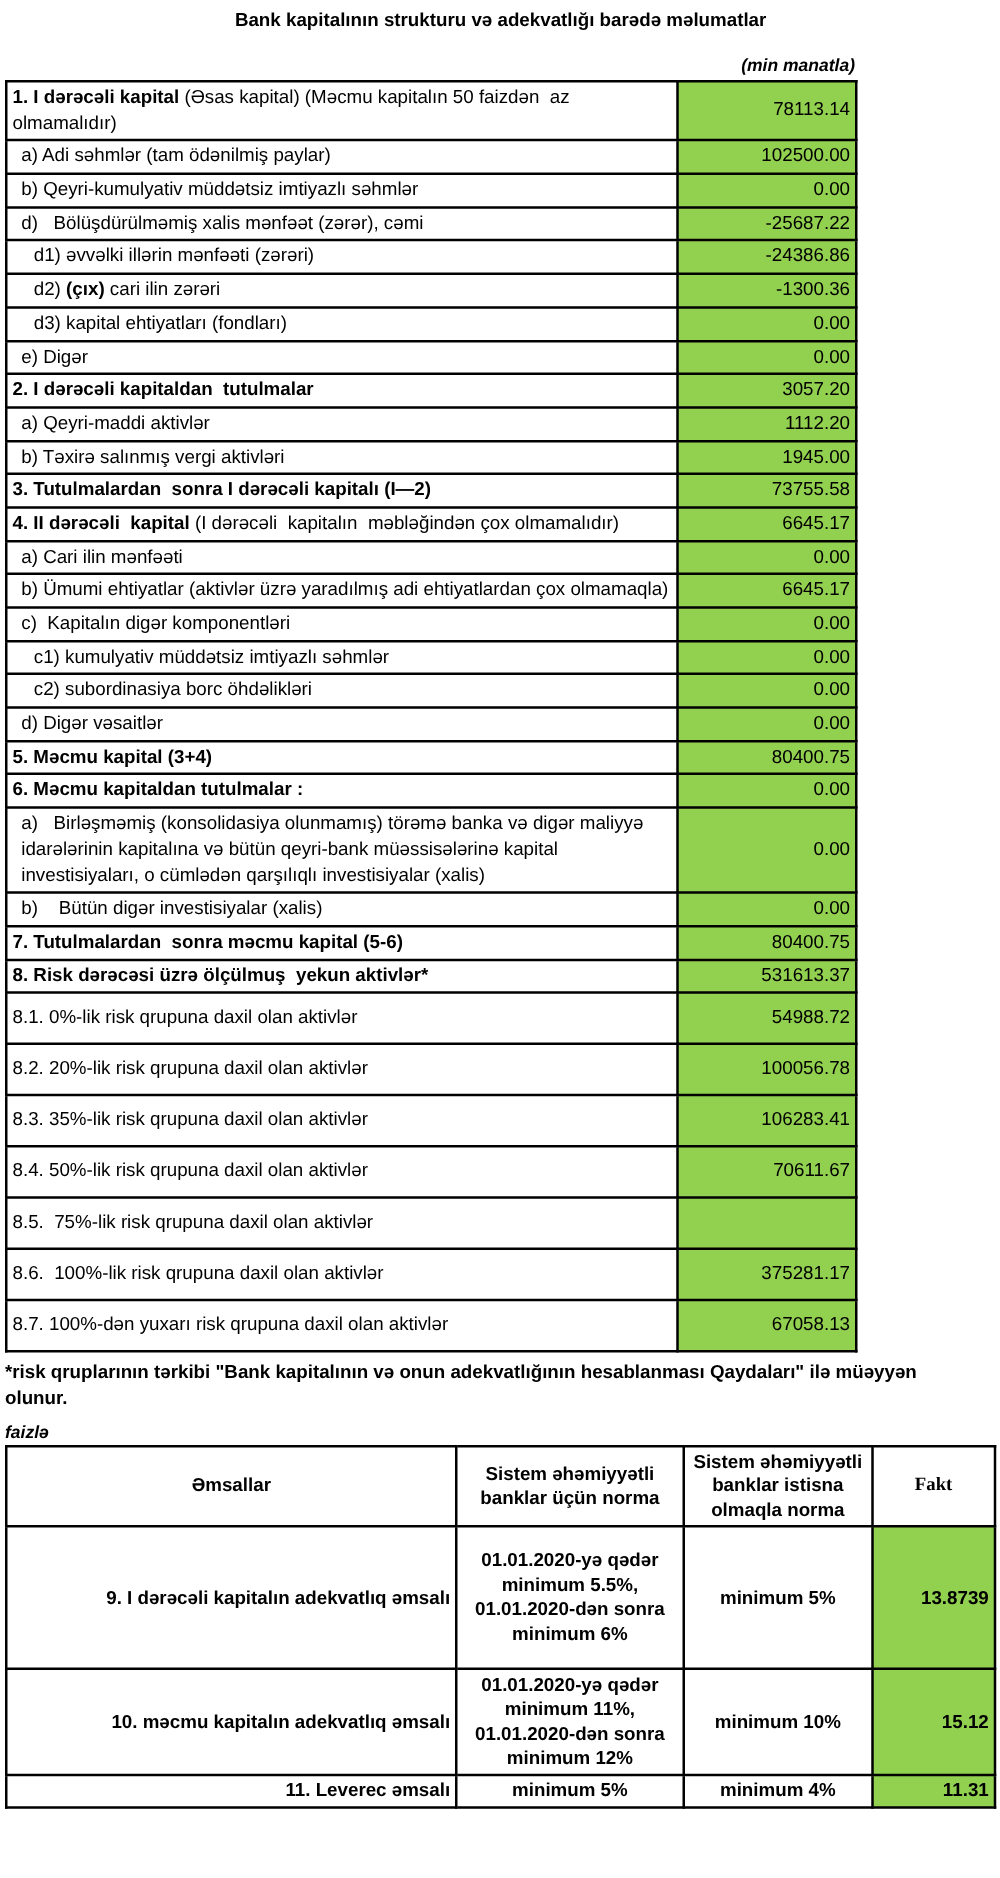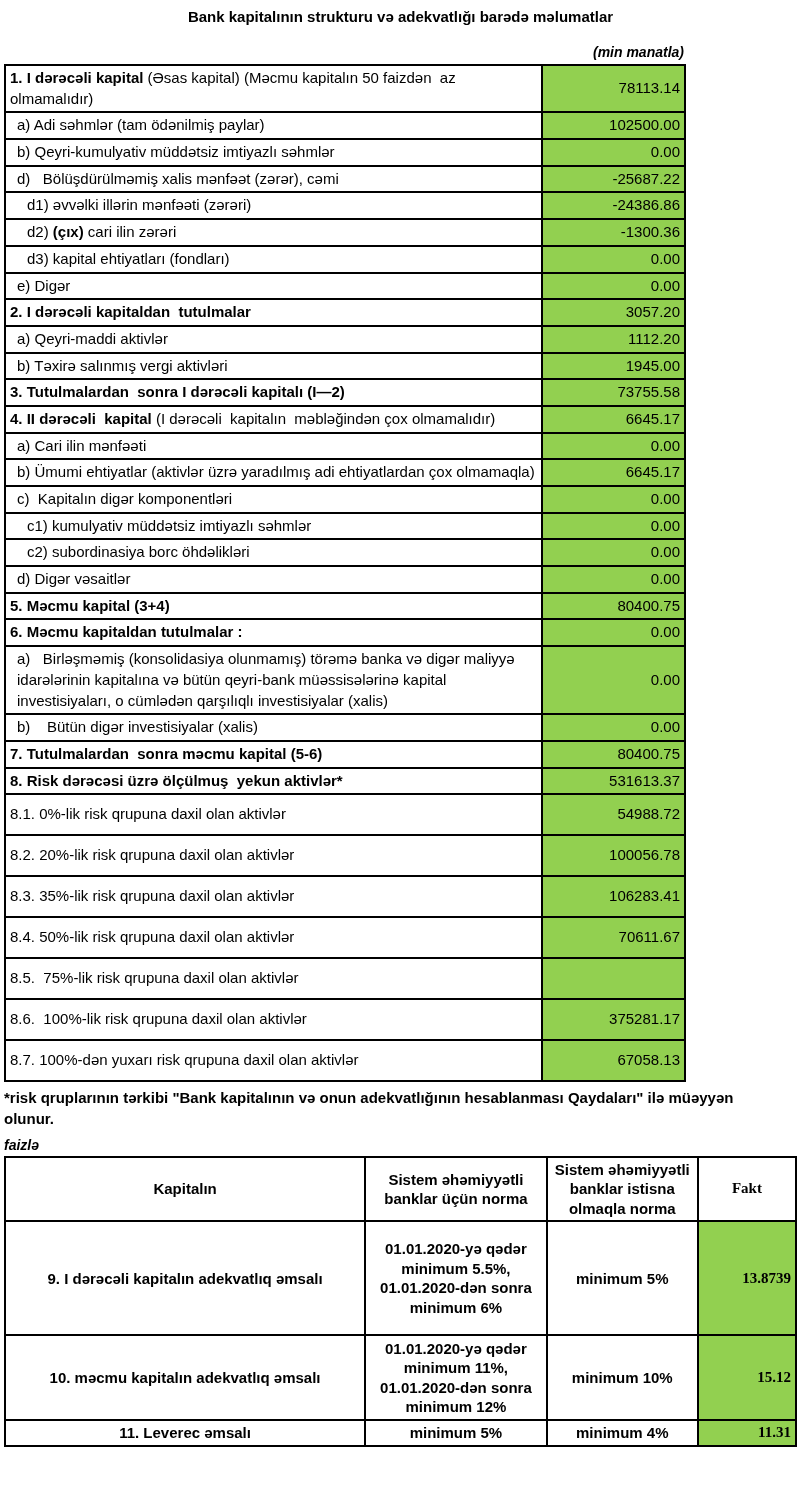--- a/index.html
+++ b/index.html
@@ -42,23 +42,23 @@
   table.ratio { width:793px; font-weight:bold; }
   table.ratio td, table.ratio th {
     border:2px solid var(--border); font-size:15px; line-height:1.3;
     padding:2px 4px; vertical-align:middle; font-weight:bold;
   }
   th.c-coeff { width:341px; }
   th.c-norm1 { width:172px; }
   th.c-norm2 { width:143px; }
   th.c-fact  { width:93px;font-family:Liberation Serif, serif; }
   table.ratio th { text-align:center; height:60px; }
-  td.r-lbl  { text-align:center; }
+  td.r-lbl  { text-align:right; }
   td.r-norm { text-align:center; }
-  td.r-fact { text-align:right; background:var(--green); padding-right:5px;font-family:Liberation Serif, serif; }
+  td.r-fact { text-align:right; background:var(--green); padding-right:5px; }
   tr.r9 td  { height:114px; }
   tr.r10 td { height:85px; }
   tr.r11 td { height:21px; }
 </style>
 </head>
 <body>
 
 <div class="page">
   <div class="title">Bank kapitalının strukturu və adekvatlığı barədə məlumatlar</div>
 
@@ -197,21 +197,21 @@
       </tbody>
   </table>
 
   <div class="footnote">*risk qruplarının tərkibi "Bank kapitalının və onun adekvatlığının hesablanması Qaydaları" ilə müəyyən olunur.</div>
 
   <div class="pct-note">faizlə</div>
 
   <table class="ratio">
     <thead>
       <tr>
-        <th class="c-coeff">Kapitalın</th>
+        <th class="c-coeff">Əmsallar</th>
         <th class="c-norm1">Sistem əhəmiyyətli banklar üçün norma</th>
         <th class="c-norm2">Sistem əhəmiyyətli banklar istisna olmaqla norma</th>
         <th class="c-fact">Fakt</th>
       </tr>
     </thead>
     <tbody id="ratio-body">
         <tr class="r9">
           <td class="r-lbl">9.  I dərəcəli  kapitalın  adekvatlıq əmsalı</td>
           <td class="r-norm">01.01.2020-yə qədər minimum 5.5%, 01.01.2020-dən sonra minimum 6%</td>
           <td class="r-norm">minimum 5%</td>

